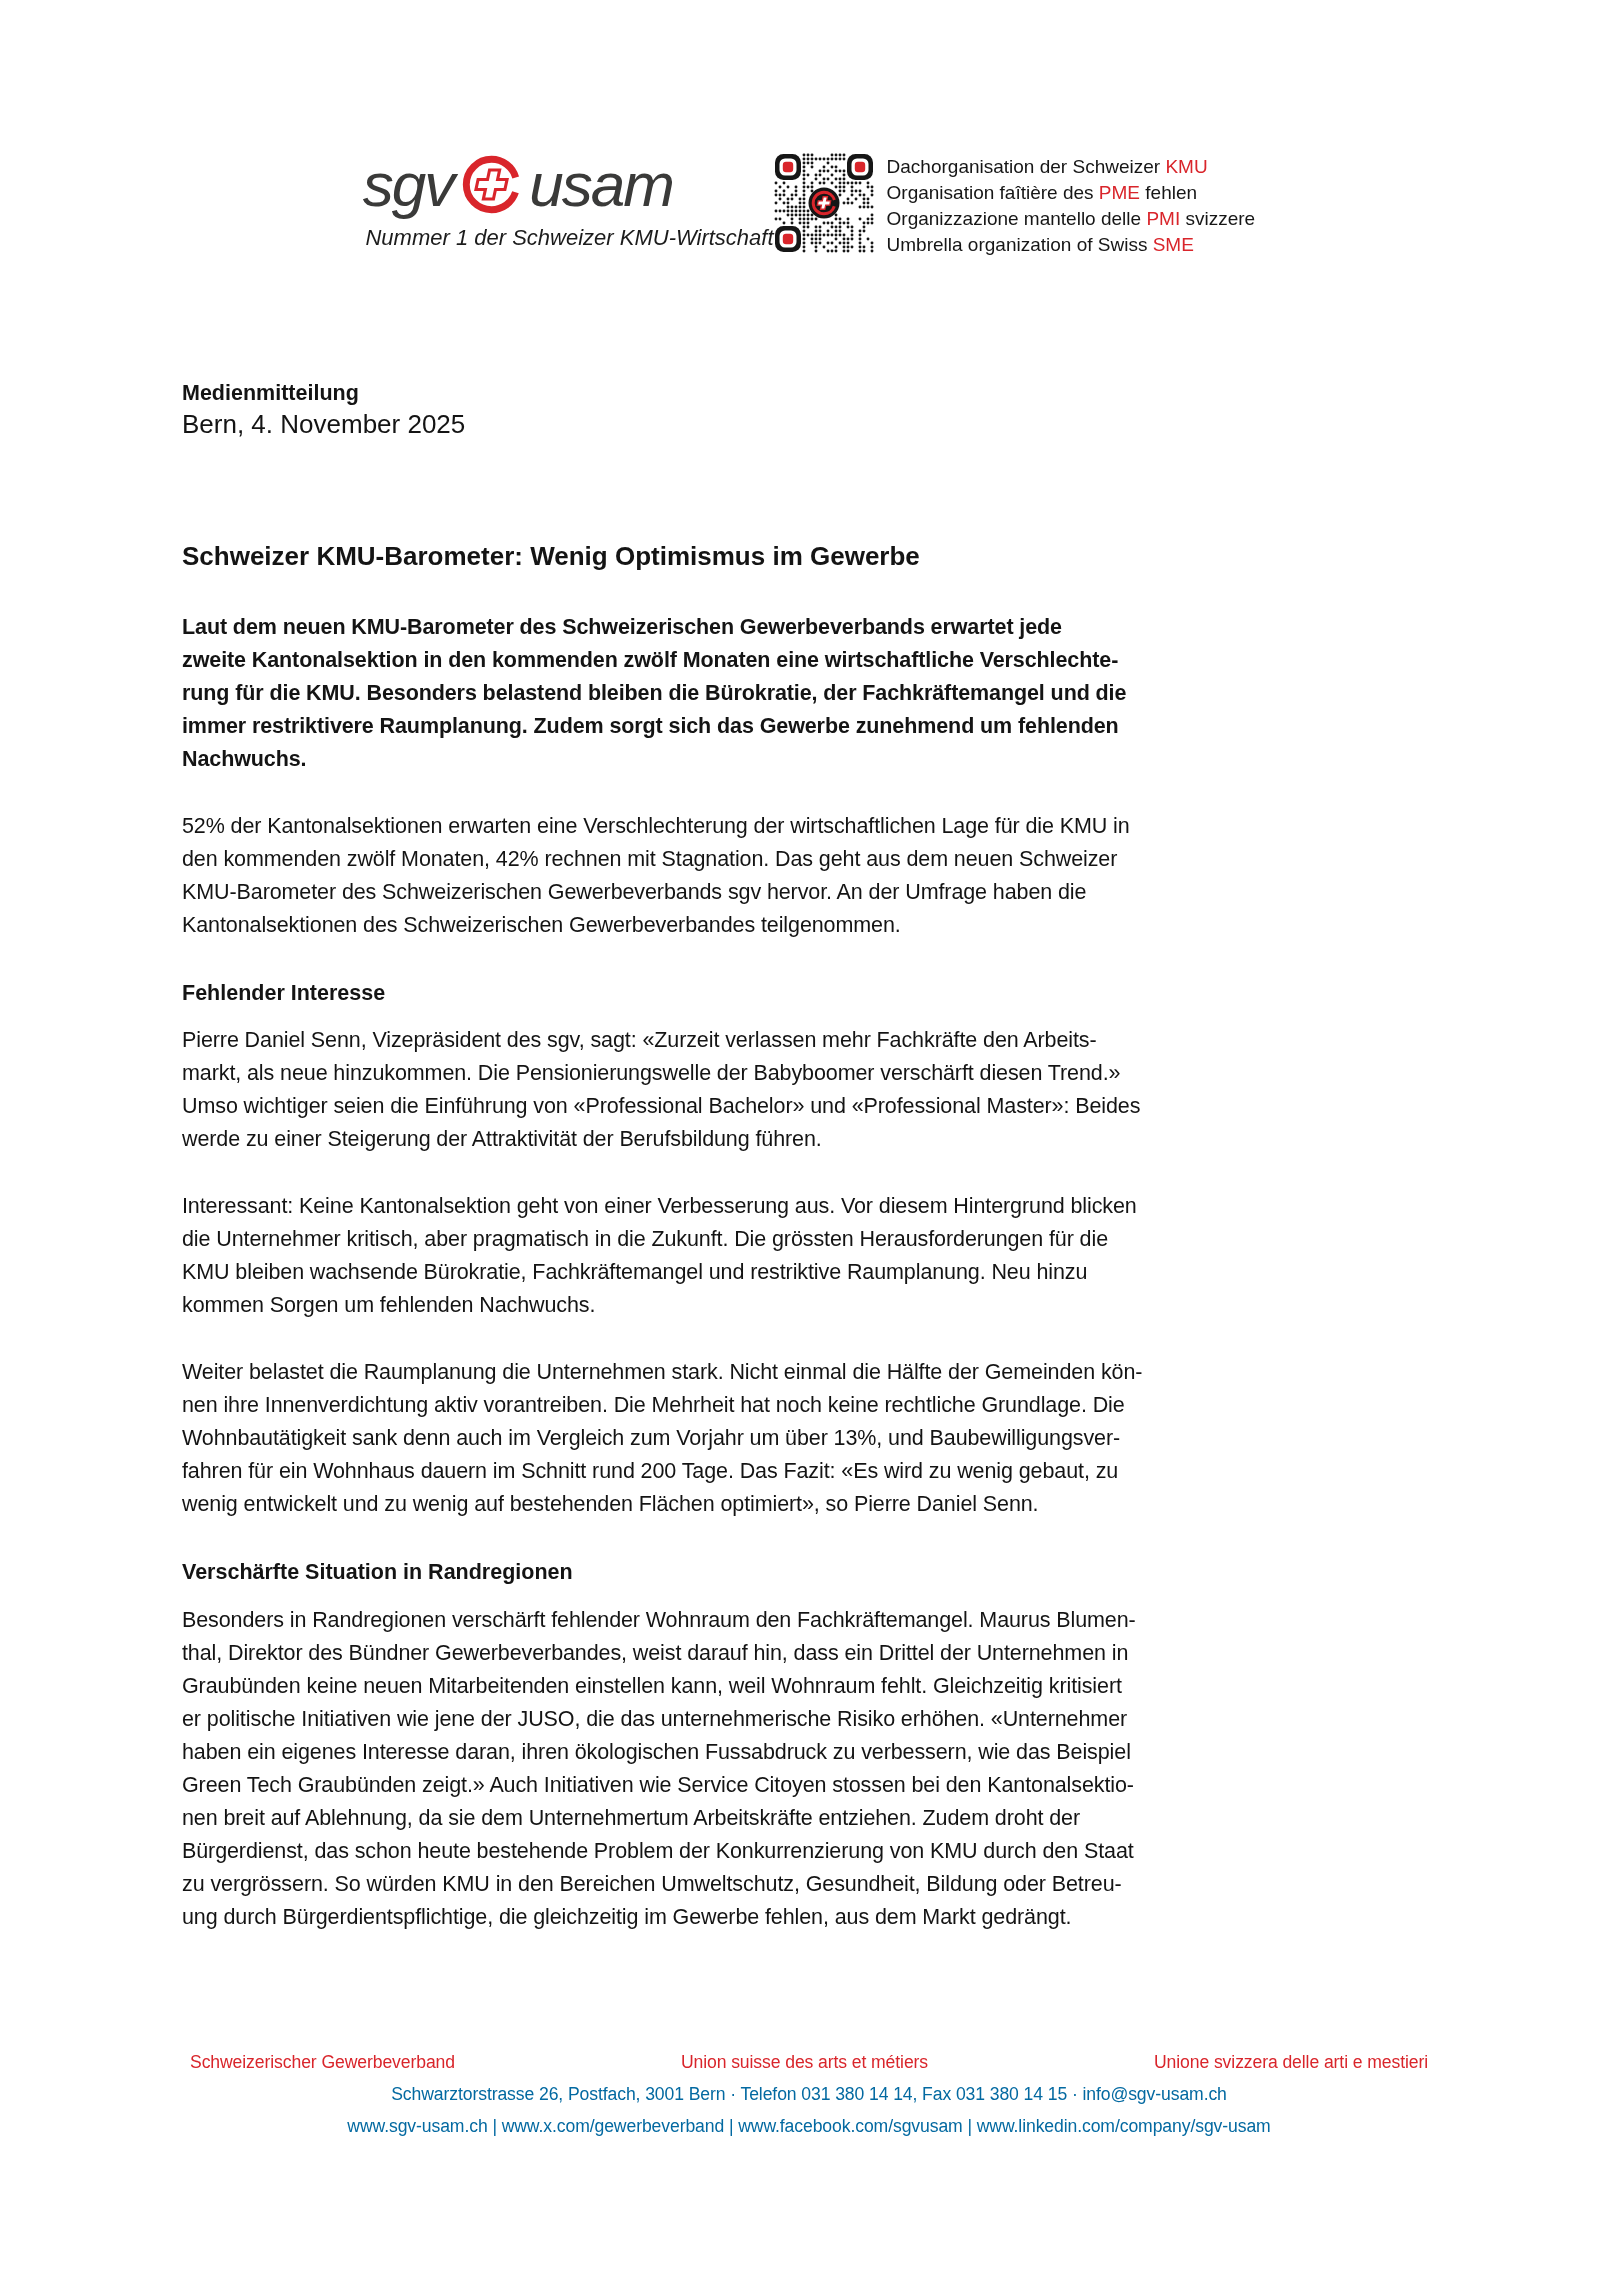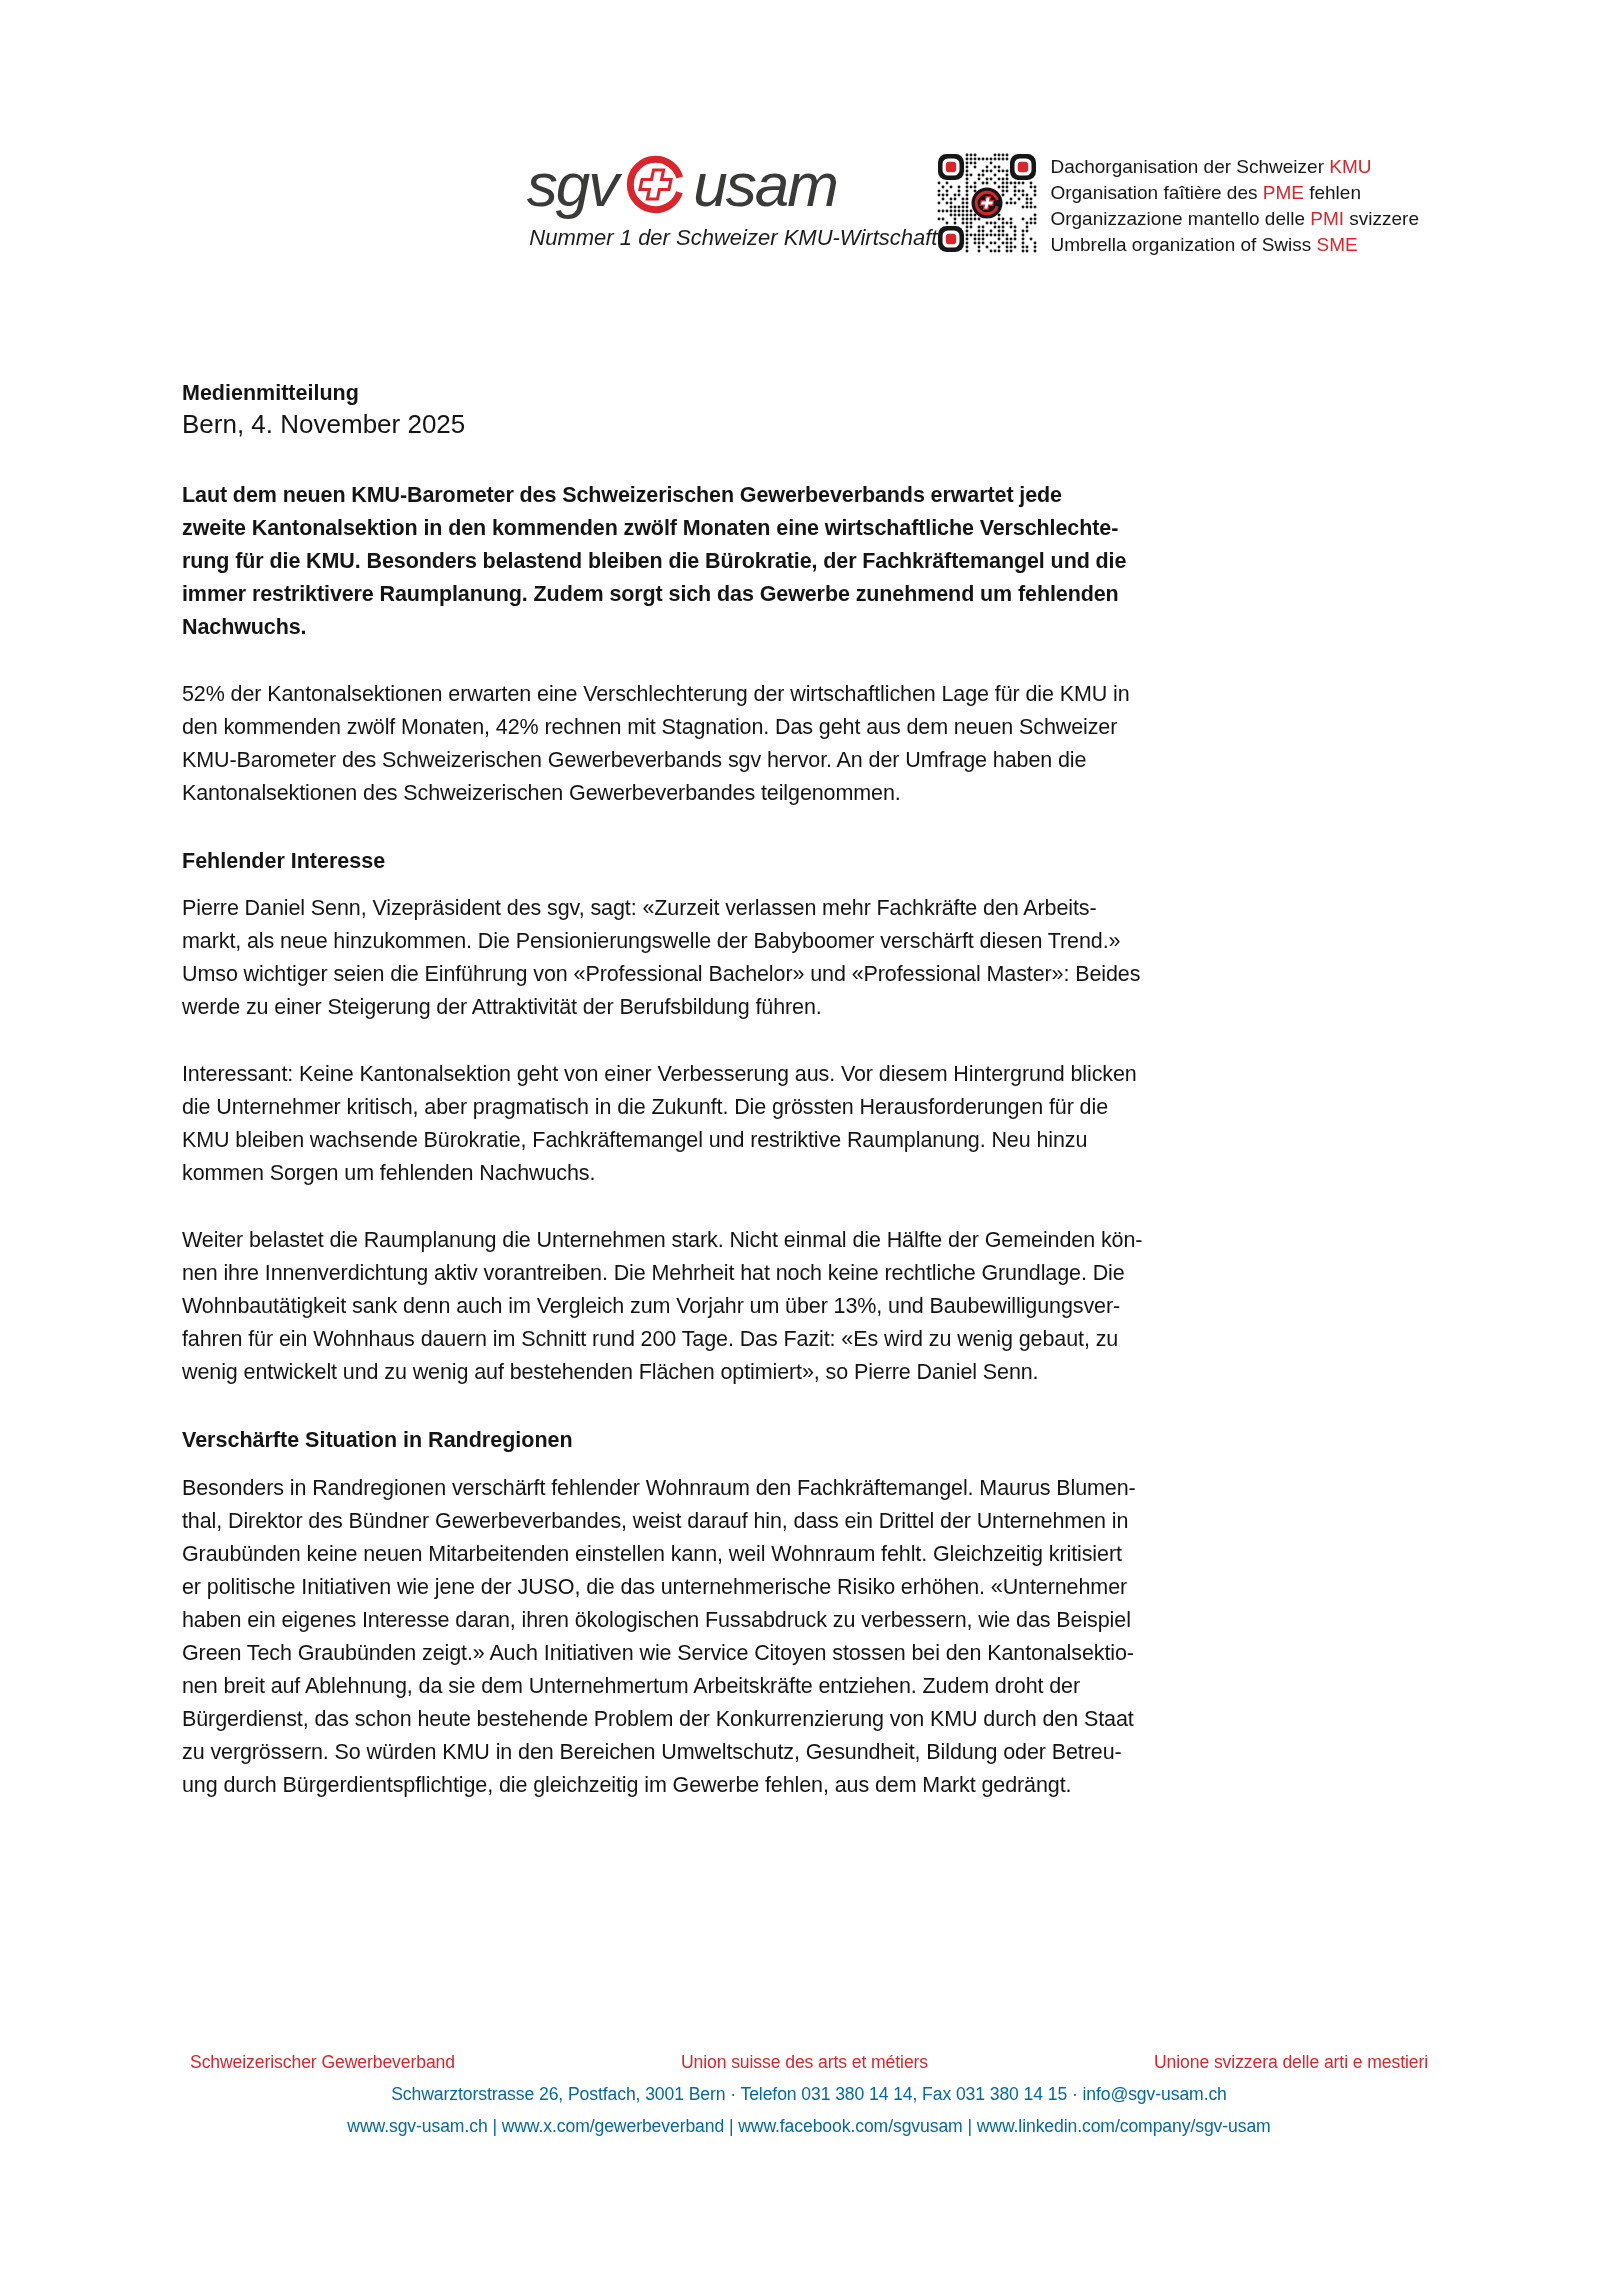--- a/index.html
+++ b/index.html
@@ -18,25 +18,25 @@
     position:relative;
     width:1616px;
     height:2284px;
     background:#ffffff;
     overflow:hidden;
   }
 
   
   .header{
     position:absolute;
-    left:169px;
+    left:184px;
     top:153px;
     width:1250px;
     display:flex;
-    justify-content:flex-end;
+    justify-content:center;
     align-items:flex-start;
   }
   .logo-block{display:flex;flex-direction:column;}
   .logo-main{
     display:flex;
     align-items:center;
     gap:2.6px;
     font-style:italic;
     font-size:62px;
     letter-spacing:-2px;
@@ -431,20 +431,21 @@
         <div class="org-line"><span>Organizzazione mantello delle </span><span class="org-accent">PMI</span><span> svizzere</span></div>
         <div class="org-line"><span>Umbrella organization of Swiss </span><span class="org-accent">SME</span><span></span></div>
       </div>
     </div>
   </div>
 
   <div class="main">
     <div class="meta-doctype">Medienmitteilung</div>
     <div class="meta-dateline">Bern, 4. November 2025</div>
 
+    <h1 class="article-title">Schweizer KMU-Barometer: Wenig Optimismus im Gewerbe</h1>
 
     <div class="lead">Laut dem neuen KMU-Barometer des Schweizerischen Gewerbeverbands erwartet jede
 zweite Kantonalsektion in den kommenden zwölf Monaten eine wirtschaftliche Verschlechte-
 rung für die KMU. Besonders belastend bleiben die Bürokratie, der Fachkräftemangel und die
 immer restriktivere Raumplanung. Zudem sorgt sich das Gewerbe zunehmend um fehlenden
 Nachwuchs.</div>
 
     <p class="para">52% der Kantonalsektionen erwarten eine Verschlechterung der wirtschaftlichen Lage für die KMU in
 den kommenden zwölf Monaten, 42% rechnen mit Stagnation. Das geht aus dem neuen Schweizer
 KMU-Barometer des Schweizerischen Gewerbeverbands sgv hervor. An der Umfrage haben die

